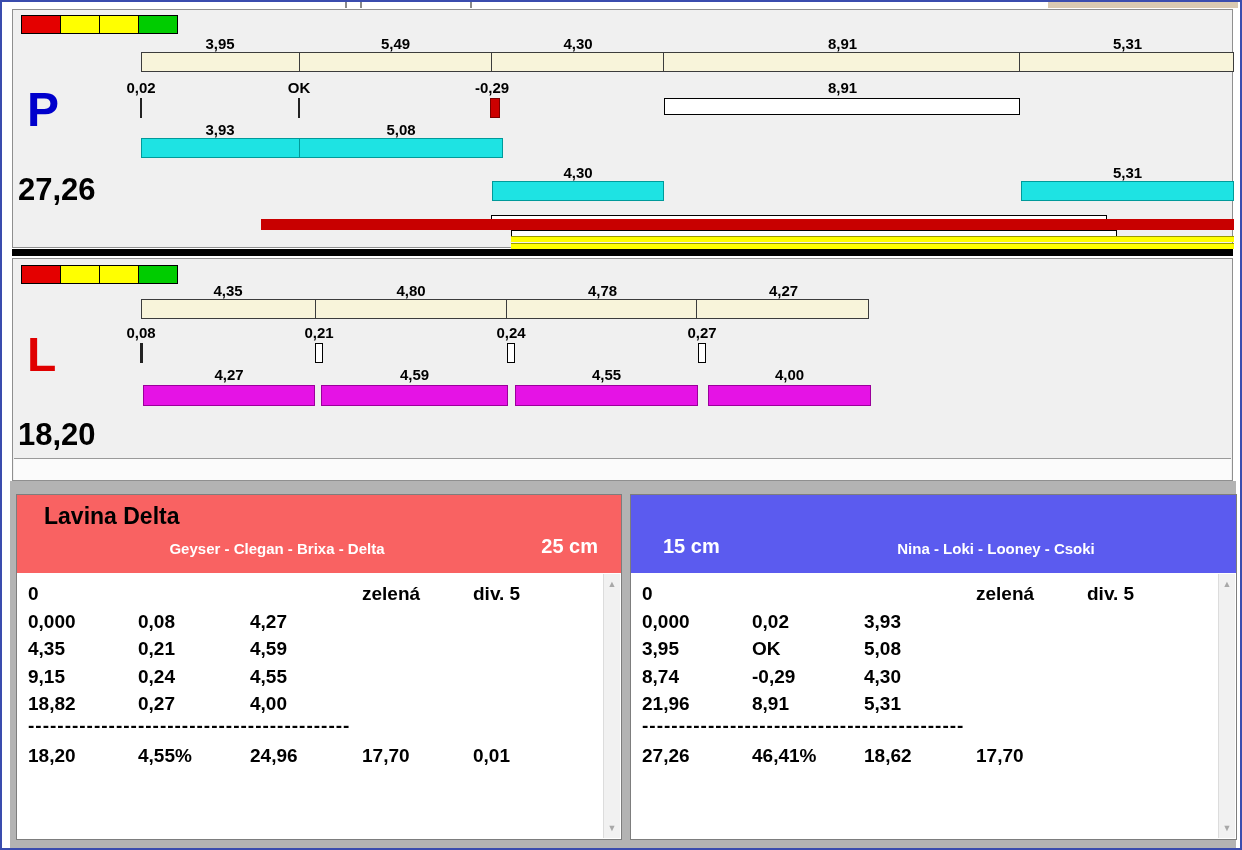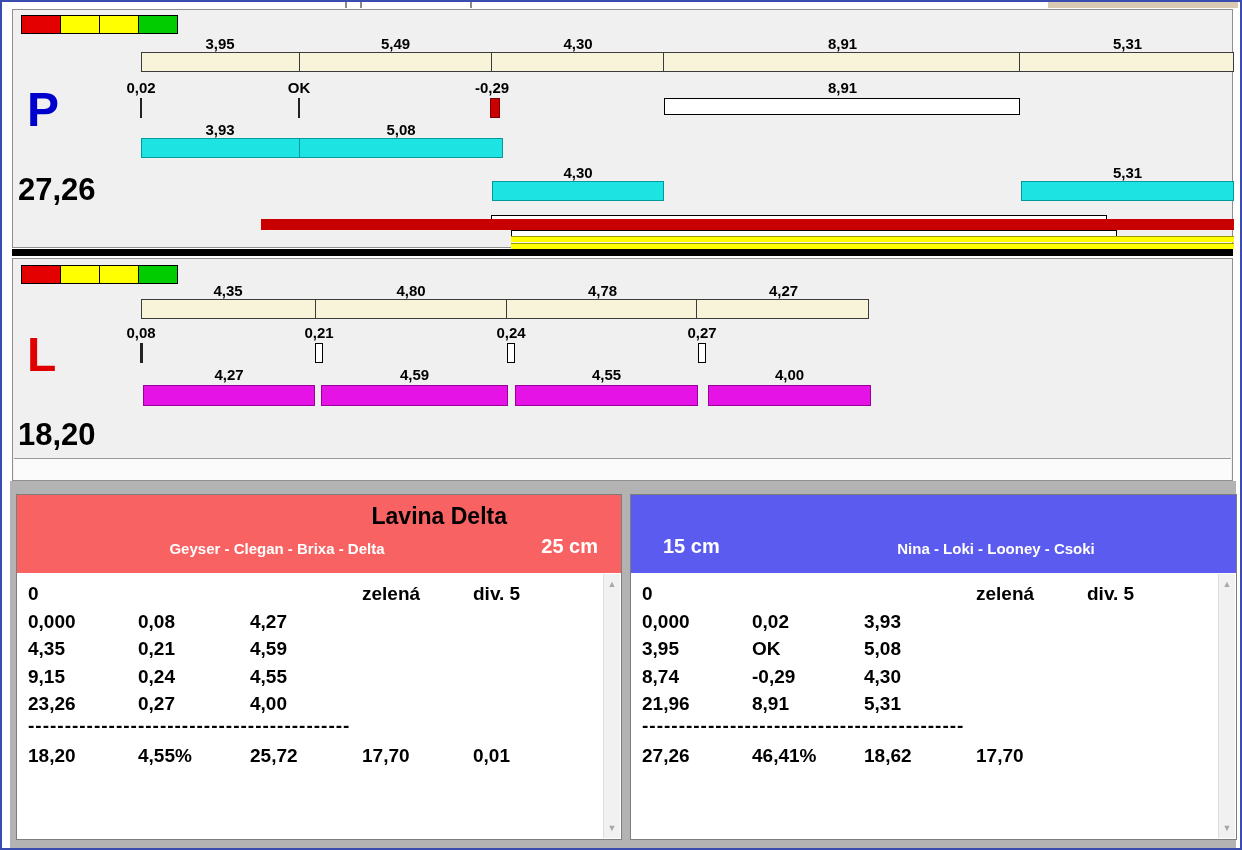--- a/index.html
+++ b/index.html
@@ -48,21 +48,21 @@
   .l-letter { color:#e00000; }
   .total-time { position:absolute; font-size:31px; font-weight:bold; color:#000; line-height:1; }
 
   .l-substrip { position:absolute; left:1px; right:1px; top:199px; height:22px; background:#fbfbfb; border-top:1px solid #9a9a9a; }
 
   
   .bottom-bg { position:absolute; left:8px; top:479px; width:1226px; height:367px; background:#b3b3b3; }
 
   .team-panel { position:absolute; top:492px; height:346px; background:#ffffff; border:1px solid #7d7d7d; z-index:1; }
   .team-header { position:absolute; left:0; top:0; right:0; height:78px; }
-  .team-title { position:absolute; top:8px; font-size:23px; font-weight:bold; color:#000; text-align:right; white-space:nowrap;padding-left:27px; }
+  .team-title { position:absolute; top:8px; font-size:23px; font-weight:bold; color:#000; text-align:left; white-space:nowrap;padding-left:27px; }
   .team-members { position:absolute; top:45px; font-size:15px; font-weight:bold; color:#fff; text-align:center; white-space:nowrap; }
   .cm-label { position:absolute; top:40px; font-size:20px; font-weight:bold; color:#fff; white-space:nowrap; }
 
   .tbody { position:absolute; left:0; right:0; top:78px; bottom:0; background:#fff; }
   .cell { position:absolute; font-size:19px; font-weight:bold; color:#000; white-space:pre; line-height:22px; }
   .c0{left:11px}.c1{left:121px}.c2{left:233px}.c3{left:345px}.c4{left:456px}
   .r0{top:10px}.r1{top:38px}.r2{top:65px}.r3{top:93px}.r4{top:120px}
   .rsep{top:142px; letter-spacing:1px;}
   .rsum{top:172px}
 
@@ -202,29 +202,29 @@
       <span class="cell c2 r1">4,27</span>
 
       <span class="cell c0 r2">4,35</span>
       <span class="cell c1 r2">0,21</span>
       <span class="cell c2 r2">4,59</span>
 
       <span class="cell c0 r3">9,15</span>
       <span class="cell c1 r3">0,24</span>
       <span class="cell c2 r3">4,55</span>
 
-      <span class="cell c0 r4">23,26</span>
+      <span class="cell c0 r4">18,82</span>
       <span class="cell c1 r4">0,27</span>
       <span class="cell c2 r4">4,00</span>
 
       <span class="cell c0 rsep">--------------------------------------------</span>
 
       <span class="cell c0 rsum">18,20</span>
       <span class="cell c1 rsum">4,55%</span>
-      <span class="cell c2 rsum">25,72</span>
+      <span class="cell c2 rsum">24,96</span>
       <span class="cell c3 rsum">17,70</span>
       <span class="cell c4 rsum">0,01</span>
 
       <div class="scrollbar">
         <div class="sb-arrow up">▲</div>
         <div class="sb-arrow down">▼</div>
       </div>
     </div>
   </div>
 

